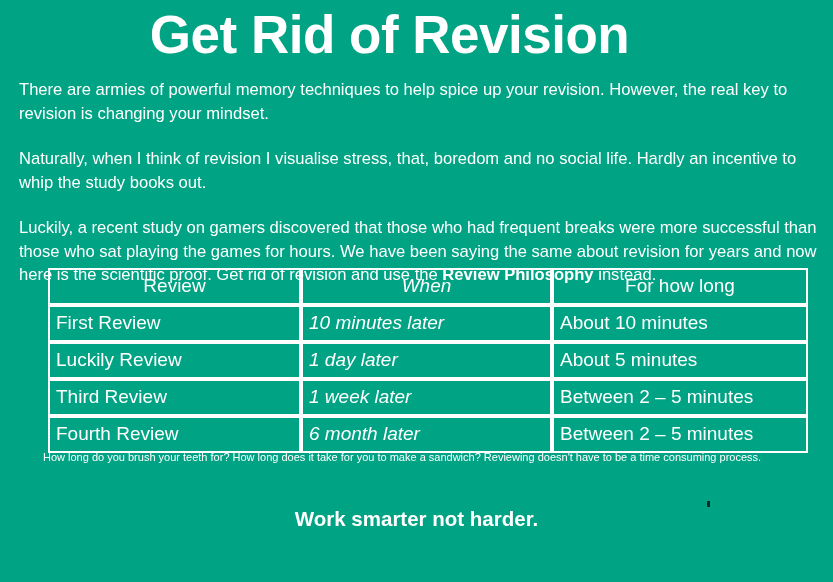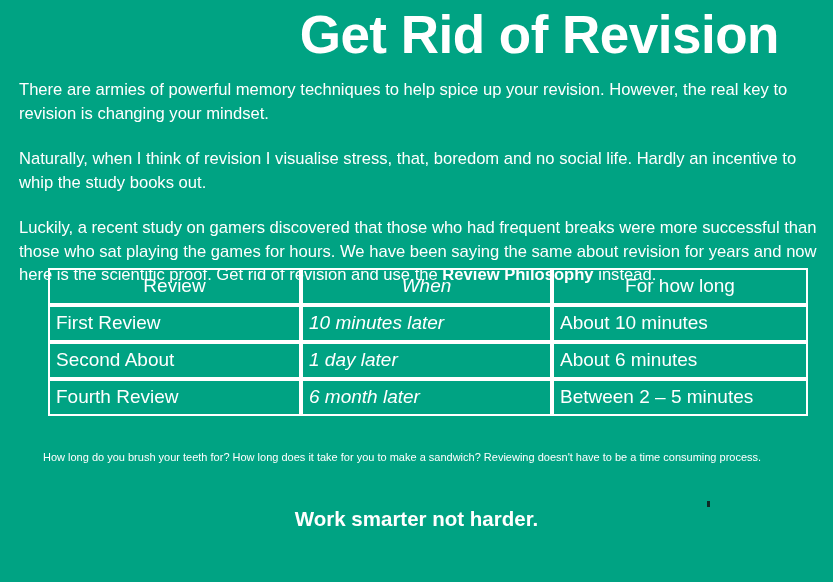--- a/index.html
+++ b/index.html
@@ -18,21 +18,21 @@
   .slide {
     position: absolute;
     inset: 0;
     background: #00a383;
   }
   .title {
     position: absolute;
     left: 0;
     top: 4px;
     width: 779px;
-    text-align: right;
+    text-align: center;
     font-size: 53px;
     font-weight: bold;
     line-height: 62px;
     letter-spacing: -0.5px;
     color: #ffffff;
     white-space: nowrap;
   }
   .body-copy {
     position: absolute;
     left: 19px;
@@ -132,23 +132,28 @@
         <td class="col-c">For how long</td>
       </tr>
     </thead>
     <tbody>
       <tr>
         <td class="col-a">First Review</td>
         <td class="col-b">10 minutes later</td>
         <td class="col-c">About 10 minutes</td>
       </tr>
       <tr>
-        <td class="col-a">Second About</td>
+        <td class="col-a">Luckily Review</td>
         <td class="col-b">1 day later</td>
-        <td class="col-c">About 6 minutes</td>
+        <td class="col-c">About 5 minutes</td>
+      </tr>
+      <tr>
+        <td class="col-a">Third Review</td>
+        <td class="col-b">1 week later</td>
+        <td class="col-c">Between 2 – 5 minutes</td>
       </tr>
       <tr>
         <td class="col-a">Fourth Review</td>
         <td class="col-b">6 month later</td>
         <td class="col-c">Between 2 – 5 minutes</td>
       </tr>
     </tbody>
   </table>
 
   <div class="closing-note">How long do you brush your teeth for? How long does it take for you to make a sandwich? Reviewing doesn't have to be a time consuming process.</div>

